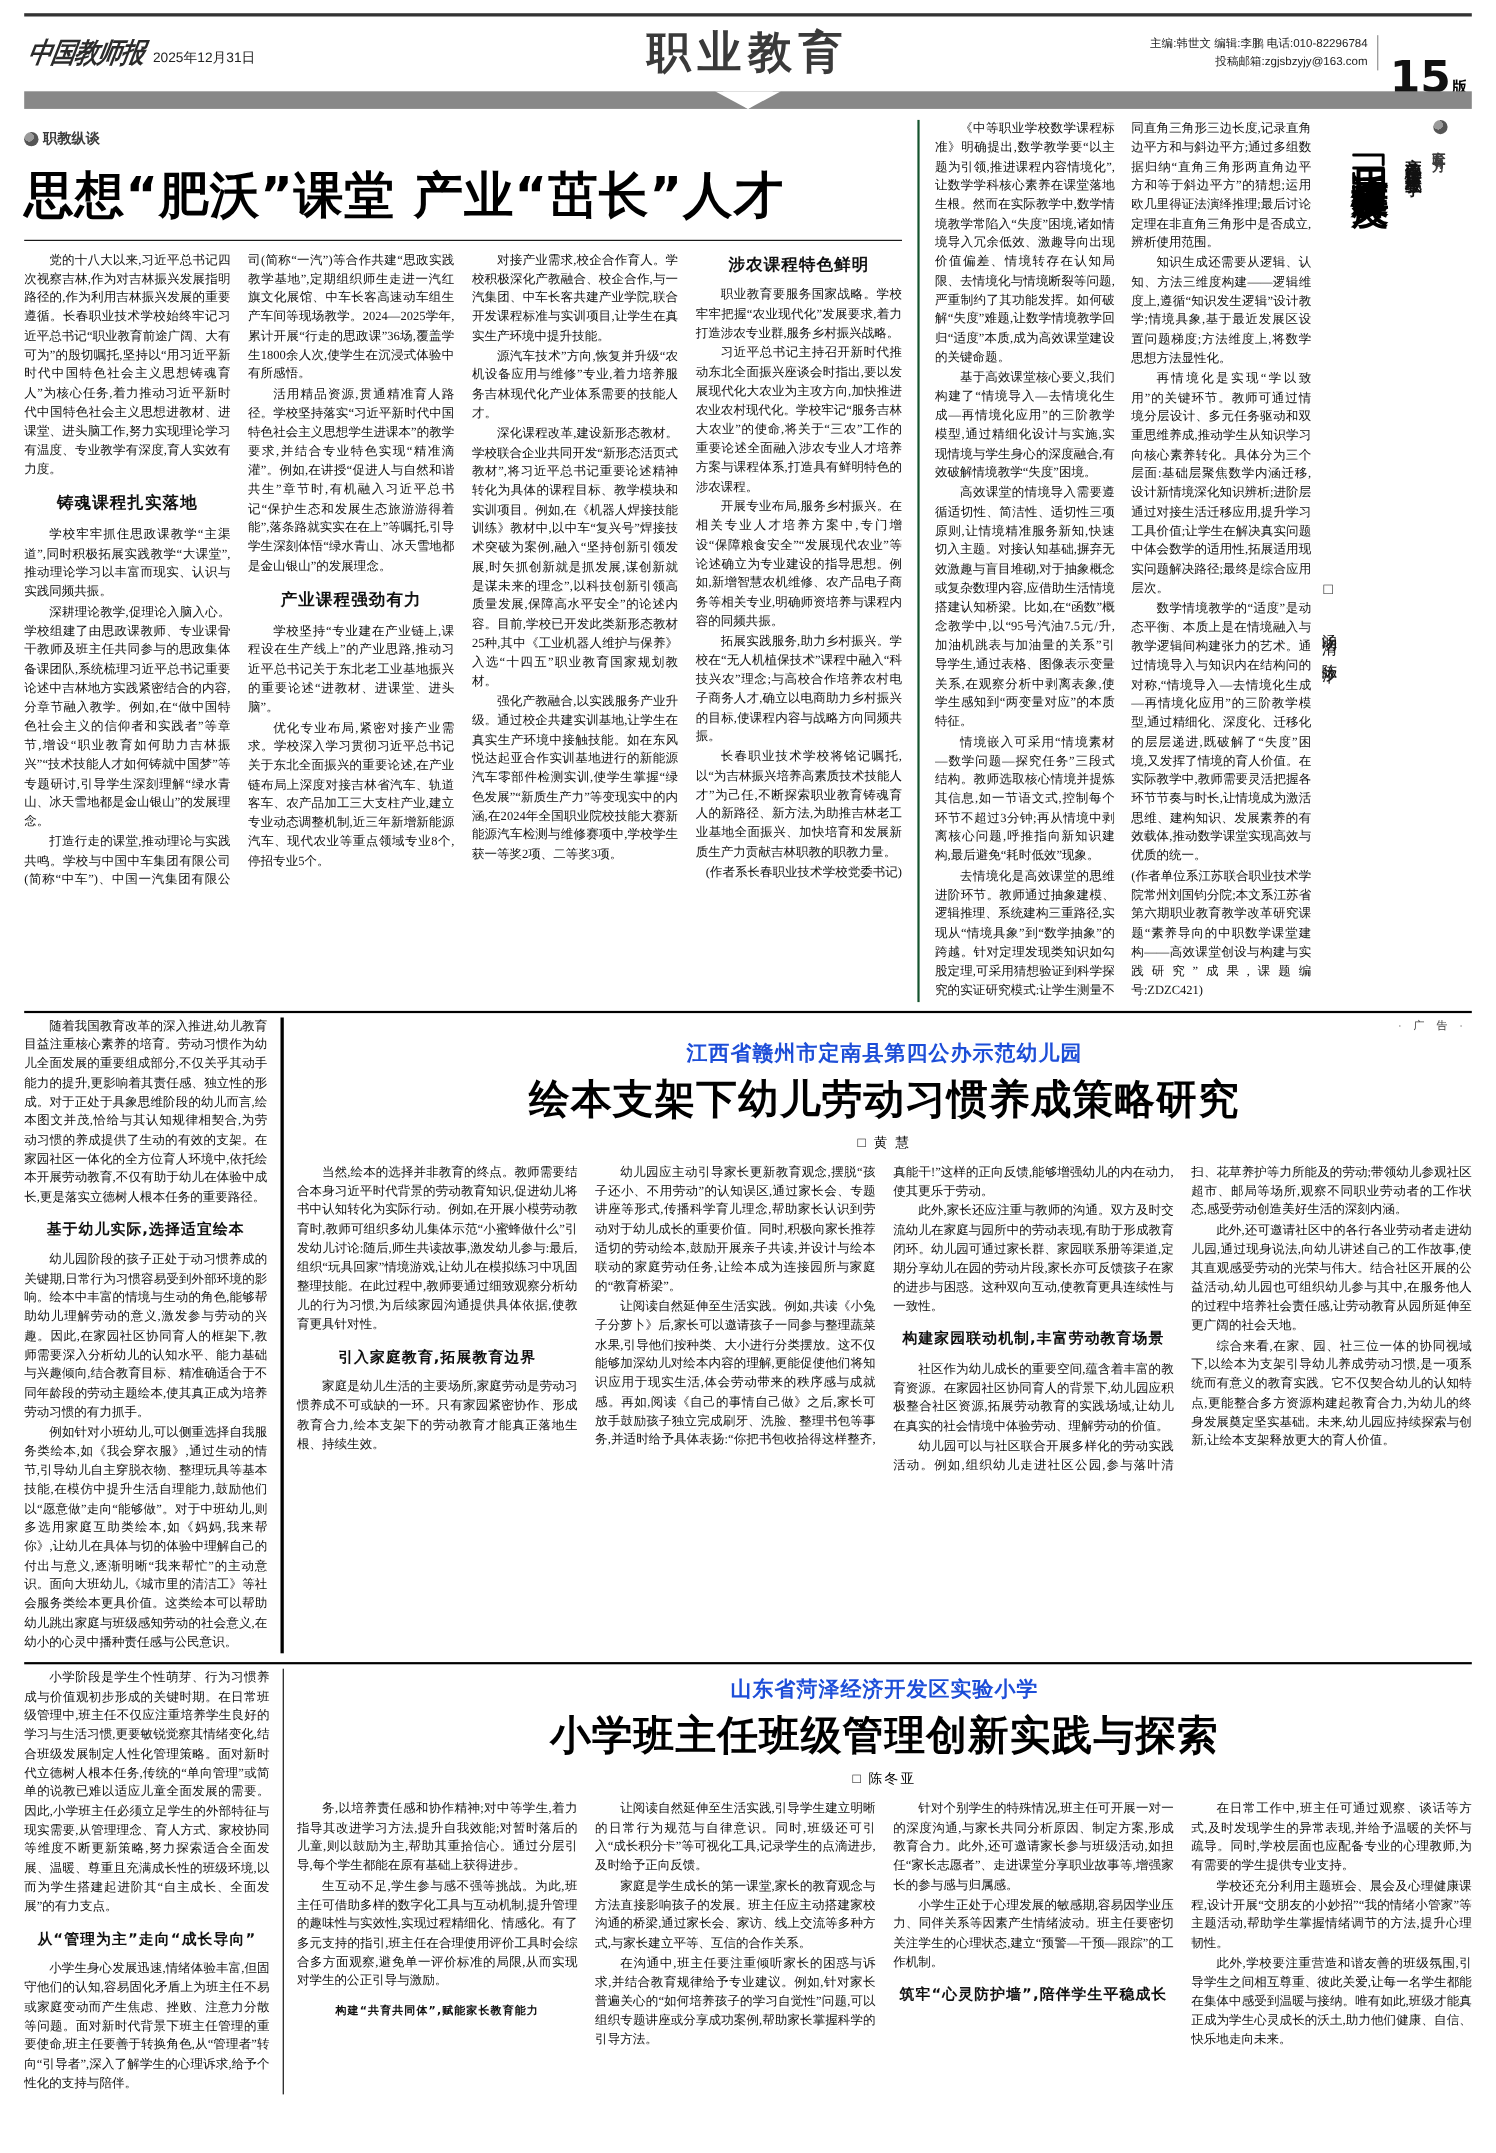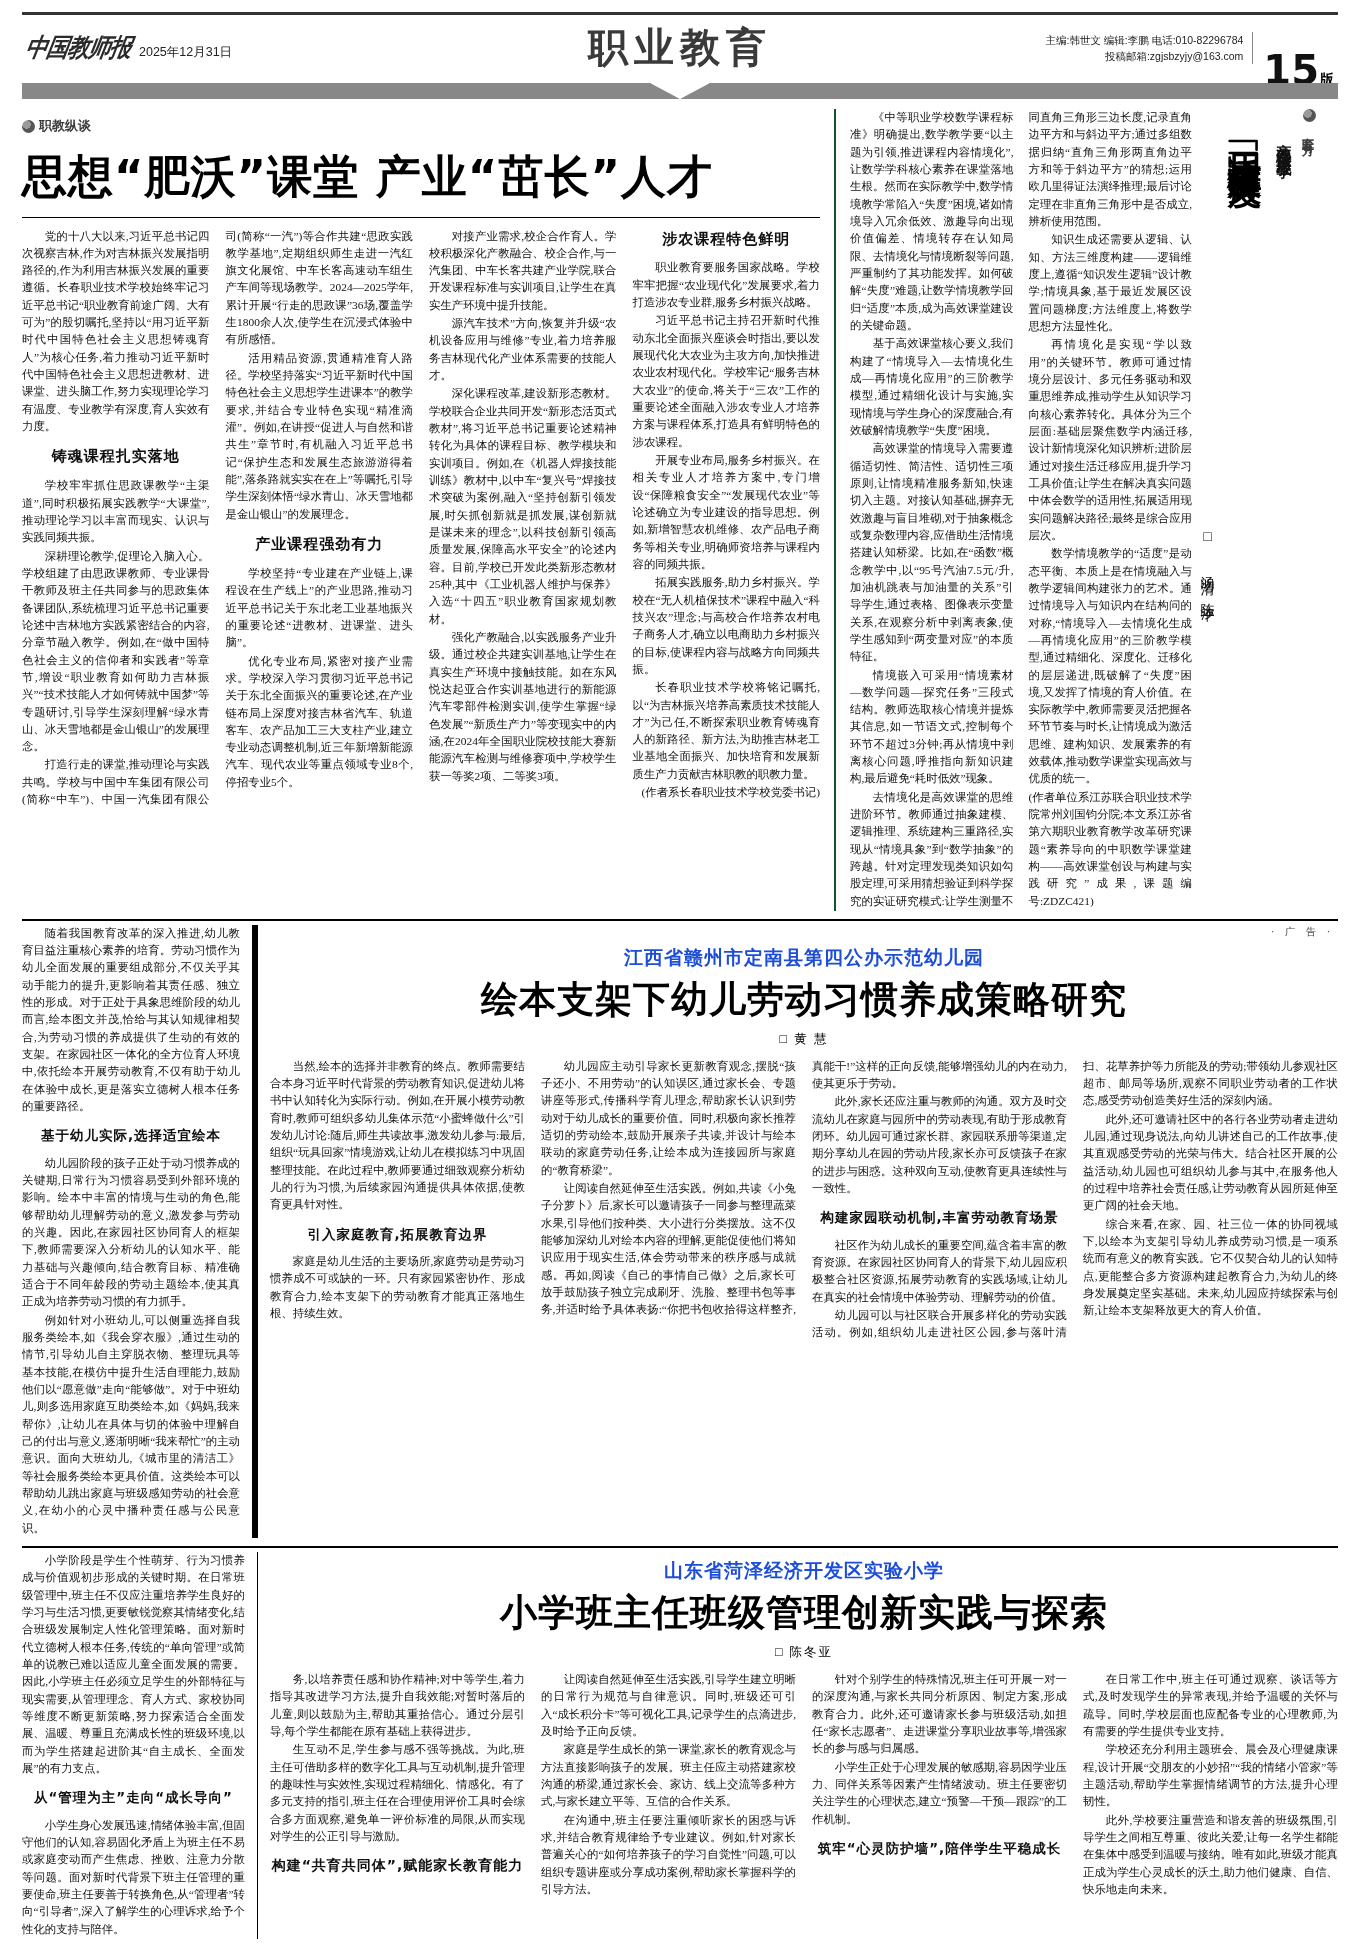--- a/index.html
+++ b/index.html
@@ -232,21 +232,21 @@
           <div class="vtitle-main">用「适度」破解「失度」</div>
         </div>
         <div class="vbyline">□ 汤明清  陈汐平</div>
       </div>
     </div>
   </div>
 
   <div class="block-div"></div>
 
   <div style="display:flex;padding-top:4px;">
-    <div style="width:236px;padding-right:12px;border-right:6px solid #000000;" class="body-col">
+    <div style="width:236px;padding-right:12px;border-right:3px solid #000000;" class="body-col">
       <p>随着我国教育改革的深入推进,幼儿教育目益注重核心素养的培育。劳动习惯作为幼儿全面发展的重要组成部分,不仅关乎其动手能力的提升,更影响着其责任感、独立性的形成。对于正处于具象思维阶段的幼儿而言,绘本图文并茂,恰给与其认知规律相契合,为劳动习惯的养成提供了生动的有效的支架。在家园社区一体化的全方位育人环境中,依托绘本开展劳动教育,不仅有助于幼儿在体验中成长,更是落实立德树人根本任务的重要路径。</p>
       <div class="subhead" style="font-size:13.5px">基于幼儿实际,选择适宜绘本</div>
       <p>幼儿园阶段的孩子正处于动习惯养成的关键期,日常行为习惯容易受到外部环境的影响。绘本中丰富的情境与生动的角色,能够帮助幼儿理解劳动的意义,激发参与劳动的兴趣。因此,在家园社区协同育人的框架下,教师需要深入分析幼儿的认知水平、能力基础与兴趣倾向,结合教育目标、精准确适合于不同年龄段的劳动主题绘本,使其真正成为培养劳动习惯的有力抓手。</p>
       <p>例如针对小班幼儿,可以侧重选择自我服务类绘本,如《我会穿衣服》,通过生动的情节,引导幼儿自主穿脱衣物、整理玩具等基本技能,在模仿中提升生活自理能力,鼓励他们以“愿意做”走向“能够做”。对于中班幼儿,则多选用家庭互助类绘本,如《妈妈,我来帮你》,让幼儿在具体与切的体验中理解自己的付出与意义,逐渐明晰“我来帮忙”的主动意识。面向大班幼儿,《城市里的清洁工》等社会服务类绘本更具价值。这类绘本可以帮助幼儿跳出家庭与班级感知劳动的社会意义,在幼小的心灵中播种责任感与公民意识。</p>
     </div>
 
     <div style="flex:1;padding-left:12px;">
       <div class="adv-mark">· 广 告 ·</div>
       <div class="art-head">
         <div class="art-kicker">江西省赣州市定南县第四公办示范幼儿园</div>
@@ -281,21 +281,21 @@
 
     <div style="flex:1;padding-left:12px;">
       <div class="art-head">
         <div class="art-kicker">山东省菏泽经济开发区实验小学</div>
         <div class="art-title">小学班主任班级管理创新实践与探索</div>
         <div class="byline">□ 陈冬亚</div>
       </div>
       <div class="body-col cols4">
         <p>务,以培养责任感和协作精神;对中等学生,着力指导其改进学习方法,提升自我效能;对暂时落后的儿童,则以鼓励为主,帮助其重拾信心。通过分层引导,每个学生都能在原有基础上获得进步。</p>
         <p>生互动不足,学生参与感不强等挑战。为此,班主任可借助多样的数字化工具与互动机制,提升管理的趣味性与实效性,实现过程精细化、情感化。有了多元支持的指引,班主任在合理使用评价工具时会综合多方面观察,避免单一评价标准的局限,从而实现对学生的公正引导与激励。</p>
-        <div class="subhead" style="font-size:14px">构建“共育共同体”,赋能家长教育能力</div>
+        <div class="subhead" style="font-size:10px">构建“共育共同体”,赋能家长教育能力</div>
         <p>让阅读自然延伸至生活实践,引导学生建立明晰的日常行为规范与自律意识。同时,班级还可引入“成长积分卡”等可视化工具,记录学生的点滴进步,及时给予正向反馈。</p>
         <p>家庭是学生成长的第一课堂,家长的教育观念与方法直接影响孩子的发展。班主任应主动搭建家校沟通的桥梁,通过家长会、家访、线上交流等多种方式,与家长建立平等、互信的合作关系。</p>
         <p>在沟通中,班主任要注重倾听家长的困惑与诉求,并结合教育规律给予专业建议。例如,针对家长普遍关心的“如何培养孩子的学习自觉性”问题,可以组织专题讲座或分享成功案例,帮助家长掌握科学的引导方法。</p>
         <p>针对个别学生的特殊情况,班主任可开展一对一的深度沟通,与家长共同分析原因、制定方案,形成教育合力。此外,还可邀请家长参与班级活动,如担任“家长志愿者”、走进课堂分享职业故事等,增强家长的参与感与归属感。</p>
         <p>小学生正处于心理发展的敏感期,容易因学业压力、同伴关系等因素产生情绪波动。班主任要密切关注学生的心理状态,建立“预警—干预—跟踪”的工作机制。</p>
         <div class="subhead" style="font-size:13.5px">筑牢“心灵防护墙”,陪伴学生平稳成长</div>
         <p>在日常工作中,班主任可通过观察、谈话等方式,及时发现学生的异常表现,并给予温暖的关怀与疏导。同时,学校层面也应配备专业的心理教师,为有需要的学生提供专业支持。</p>
         <p>学校还充分利用主题班会、晨会及心理健康课程,设计开展“交朋友的小妙招”“我的情绪小管家”等主题活动,帮助学生掌握情绪调节的方法,提升心理韧性。</p>
         <p>此外,学校要注重营造和谐友善的班级氛围,引导学生之间相互尊重、彼此关爱,让每一名学生都能在集体中感受到温暖与接纳。唯有如此,班级才能真正成为学生心灵成长的沃土,助力他们健康、自信、快乐地走向未来。</p>
         <p></p>

